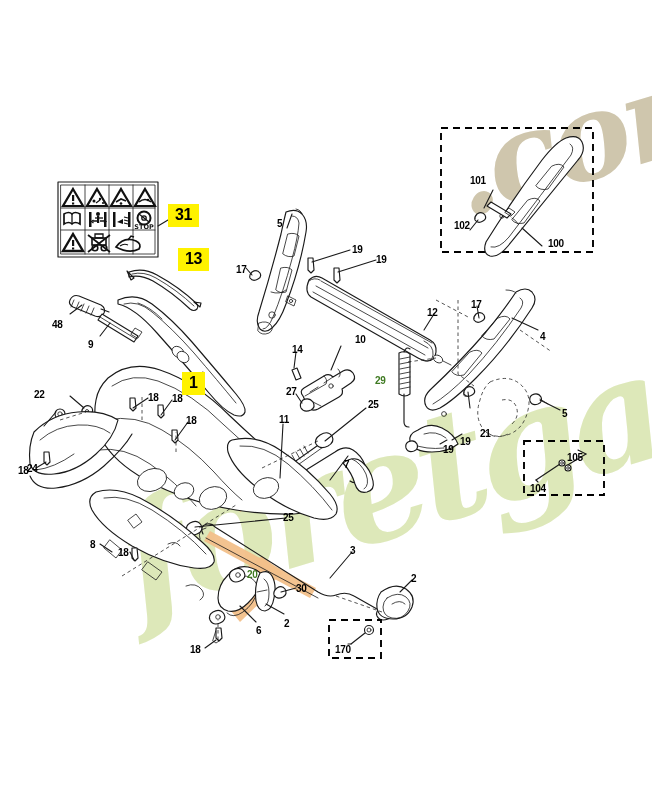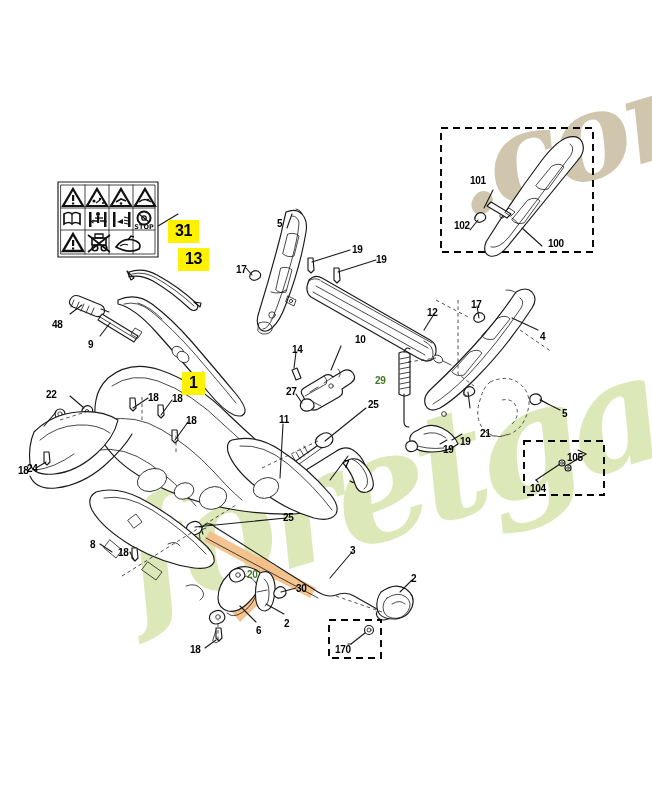--- a/index.html
+++ b/index.html
@@ -459,21 +459,21 @@
       <path class="lead" d="M586,454 L578,450"></path>
       <path class="lead" d="M536,480 L538,482"></path>
       <path class="lead" d="M351,644 L348,644"></path>
       <path class="lead" d="M493,190 L484,208"></path>
       <path class="lead" d="M470,230 L478,220"></path>
       <path class="lead" d="M542,246 L522,228"></path>
     </g>
   </svg>
 
   <div id="callout-layer">
-      <div class="callout hl-yellow" style="left: 168px; top: 220px;">31</div>
+      <div class="callout hl-yellow" style="left: 168px; top: 204px;">31</div>
       <div class="callout hl-yellow" style="left: 178px; top: 248px;">13</div>
       <div class="callout hl-yellow" style="left: 182px; top: 372px;">1</div>
       <div class="callout hl-green-text" style="left: 203px; top: 570px; margin-left: 44px;">20</div>
       <div class="callout hl-green-text" style="left: 363px; top: 376px; margin-left: 12px;">29</div>
       <div class="callout" style="left: 277px; top: 219px;">5</div>
       <div class="callout" style="left: 236px; top: 265px;">17</div>
       <div class="callout" style="left: 352px; top: 245px;">19</div>
       <div class="callout" style="left: 376px; top: 255px;">19</div>
       <div class="callout" style="left: 427px; top: 308px;">12</div>
       <div class="callout" style="left: 337px; top: 335px; margin-left: 18px;">10</div>
@@ -485,21 +485,21 @@
       <div class="callout" style="left: 283px; top: 513px;">25</div>
       <div class="callout" style="left: 350px; top: 546px;">3</div>
       <div class="callout" style="left: 296px; top: 584px;">30</div>
       <div class="callout" style="left: 284px; top: 619px;">2</div>
       <div class="callout" style="left: 256px; top: 626px;">6</div>
       <div class="callout" style="left: 190px; top: 645px;">18</div>
       <div class="callout" style="left: 411px; top: 574px;">2</div>
       <div class="callout" style="left: 335px; top: 645px;">170</div>
       <div class="callout" style="left: 52px; top: 320px;">48</div>
       <div class="callout" style="left: 88px; top: 340px;">9</div>
-      <div class="callout" style="left: 46px; top: 390px;">22</div>
+      <div class="callout" style="left: 34px; top: 390px;">22</div>
       <div class="callout" style="left: 27px; top: 428px; margin-top: 36px;">24</div>
       <div class="callout" style="left: 148px; top: 393px;">18</div>
       <div class="callout" style="left: 172px; top: 394px;">18</div>
       <div class="callout" style="left: 186px; top: 416px;">18</div>
       <div class="callout" style="left: 18px; top: 466px;">18</div>
       <div class="callout" style="left: 90px; top: 540px;">8</div>
       <div class="callout" style="left: 118px; top: 548px;">18</div>
       <div class="callout" style="left: 471px; top: 300px;">17</div>
       <div class="callout" style="left: 540px; top: 332px;">4</div>
       <div class="callout" style="left: 468px; top: 429px; margin-left: 12px;">21</div>

